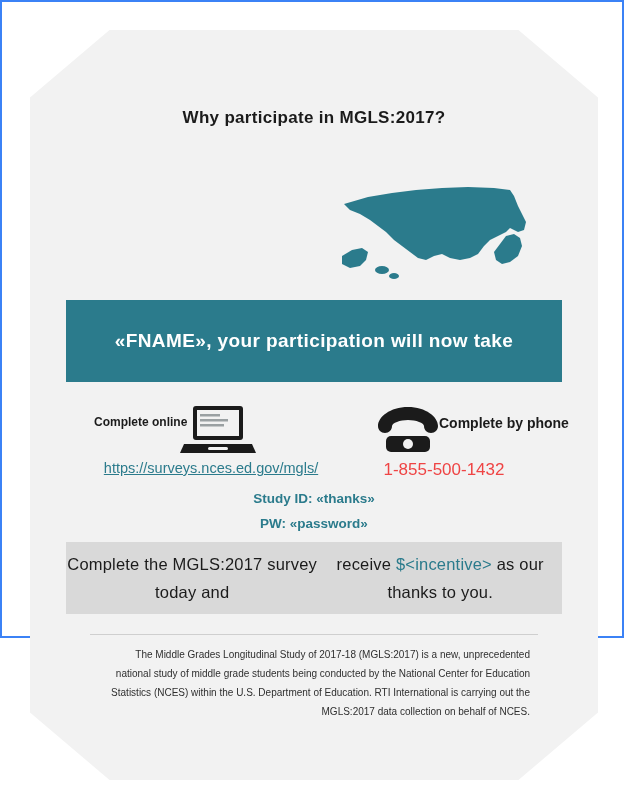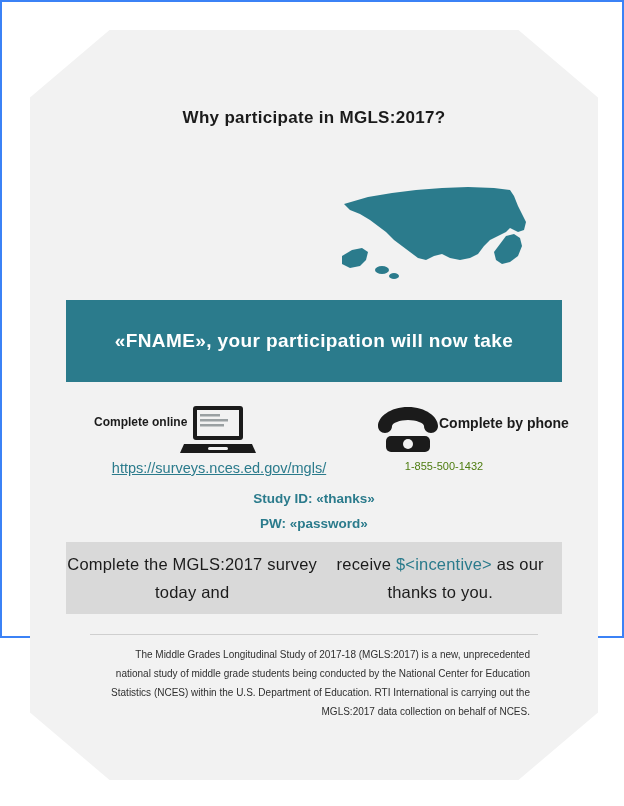--- a/index.html
+++ b/index.html
@@ -130,36 +130,36 @@
   }
   #phone-icon {
     position: absolute;
     left: 372px;
     top: 402px;
     width: 68px;
     height: 52px;
   }
   .survey-url {
     position: absolute;
-    left: 88px;
+    left: 80px;
     top: 458px;
     width: 258px;
     text-align: center;
     font-size: 14.5px;
     color: #2b7b8c;
     text-decoration: underline;
   }
   .phone-number {
     position: absolute;
     left: 352px;
     top: 458px;
     width: 180px;
     text-align: center;
-    font-size: 11px;
-    color: #4d7c0f;
+    font-size: 17px;
+    color: #ef4444;
   }
   .credential {
     position: absolute;
     left: 0;
     width: 624px;
     text-align: center;
     font-size: 13.5px;
     font-weight: bold;
     color: #2b7b8c;
   }

